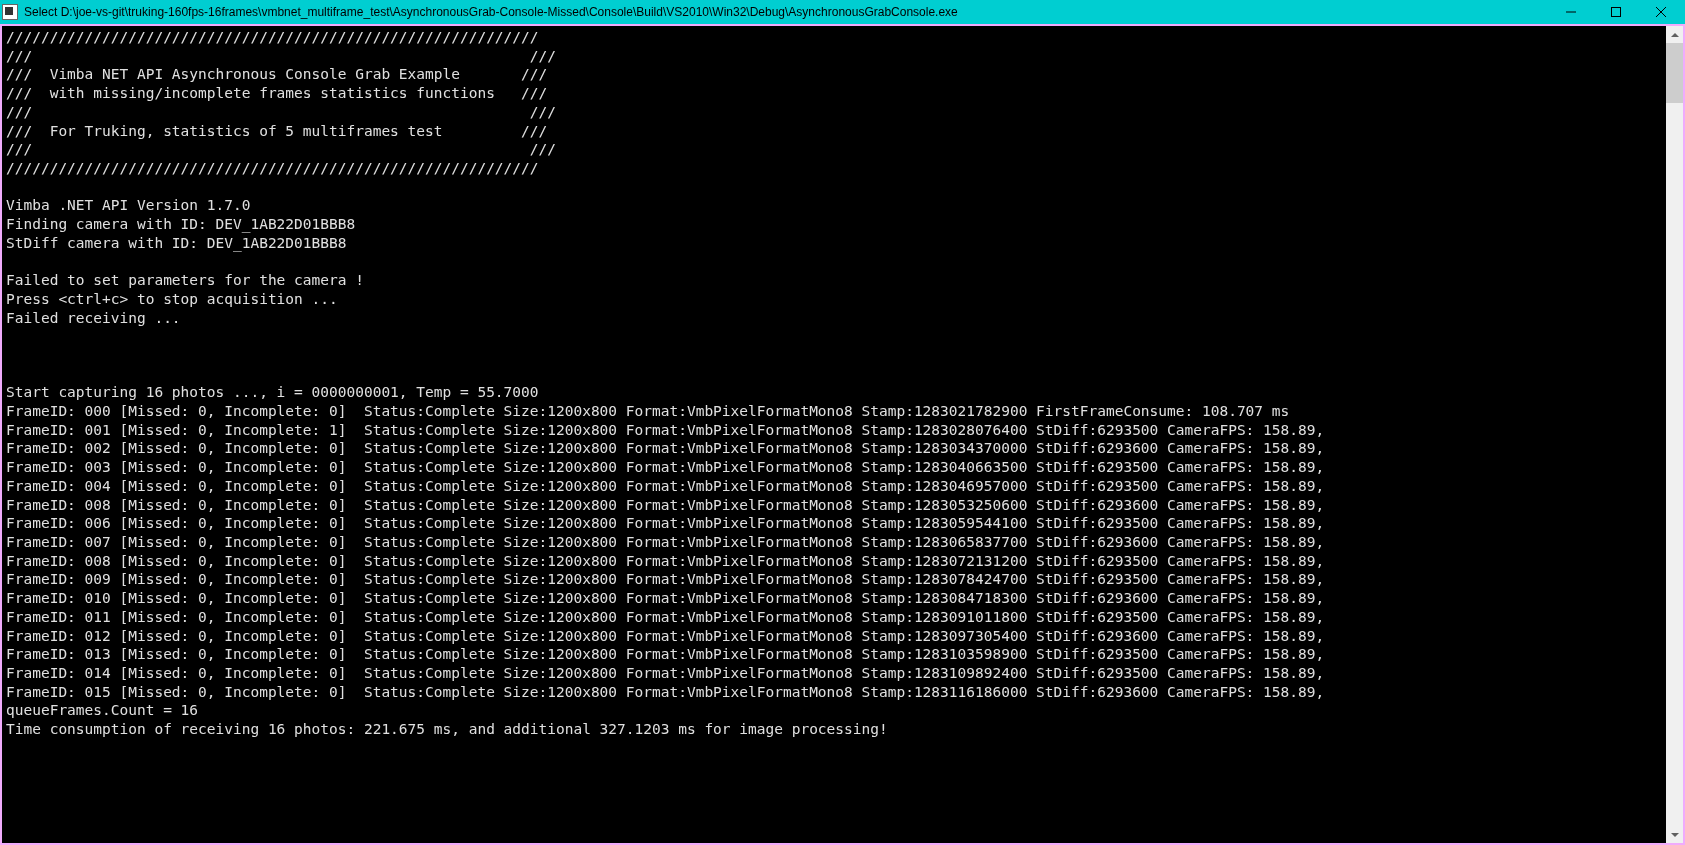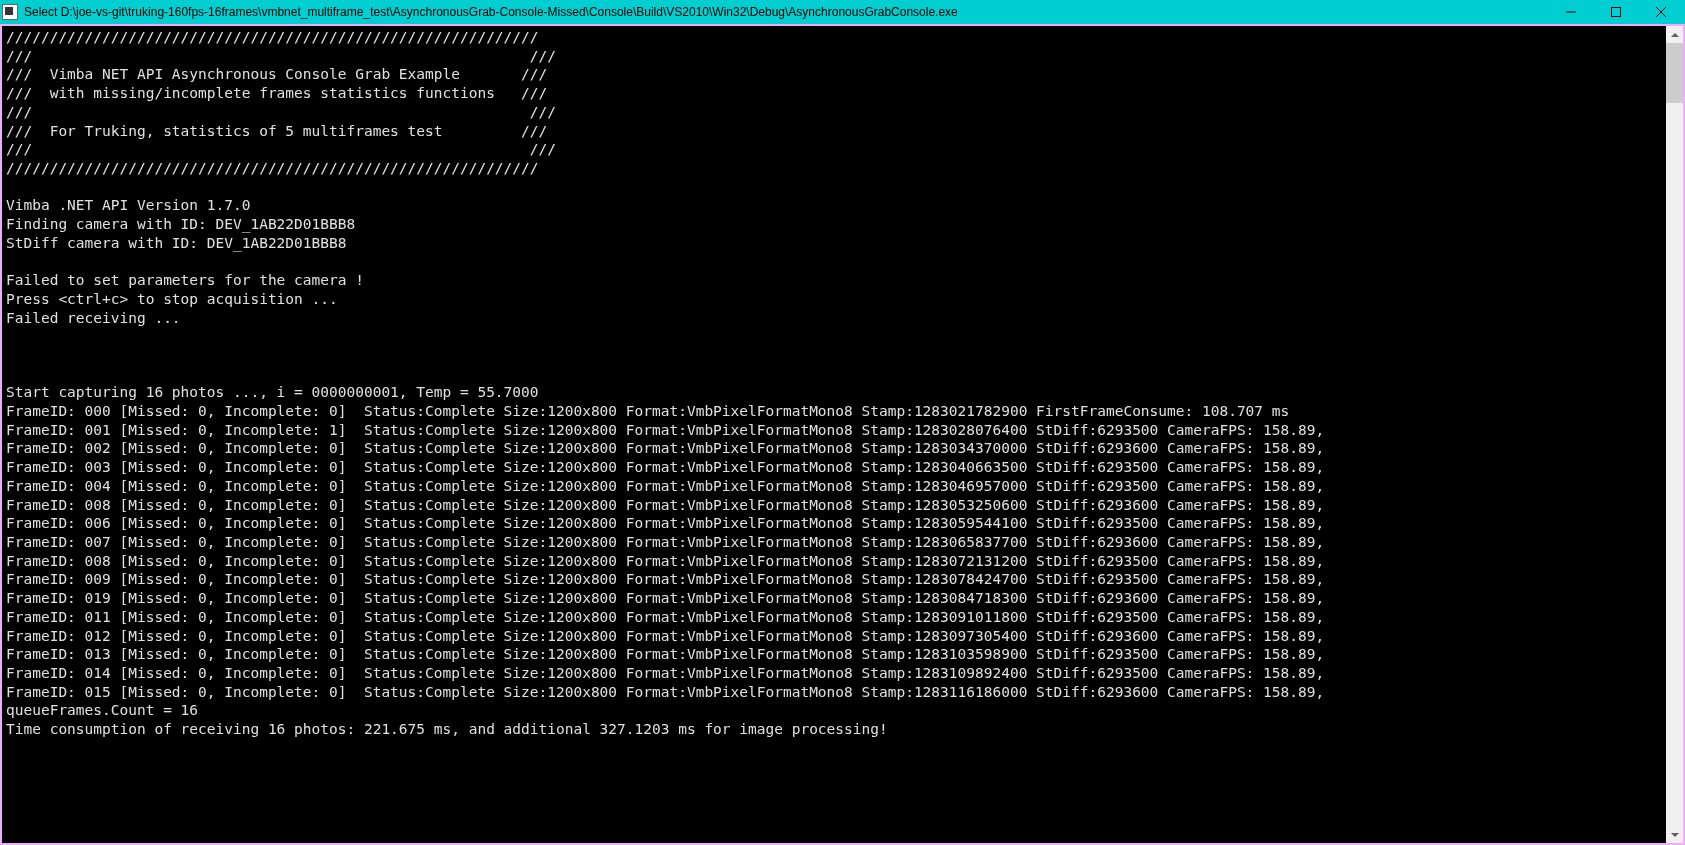--- a/index.html
+++ b/index.html
@@ -172,21 +172,21 @@
 <span>FrameID: 000 [Missed: 0, Incomplete: 0]  Status:Complete Size:1200x800 Format:VmbPixelFormatMono8 Stamp:1283021782900 FirstFrameConsume: 108.707 ms</span>
 <span>FrameID: 001 [Missed: 0, Incomplete: 1]  Status:Complete Size:1200x800 Format:VmbPixelFormatMono8 Stamp:1283028076400 StDiff:6293500 CameraFPS: 158.89,</span>
 <span>FrameID: 002 [Missed: 0, Incomplete: 0]  Status:Complete Size:1200x800 Format:VmbPixelFormatMono8 Stamp:1283034370000 StDiff:6293600 CameraFPS: 158.89,</span>
 <span>FrameID: 003 [Missed: 0, Incomplete: 0]  Status:Complete Size:1200x800 Format:VmbPixelFormatMono8 Stamp:1283040663500 StDiff:6293500 CameraFPS: 158.89,</span>
 <span>FrameID: 004 [Missed: 0, Incomplete: 0]  Status:Complete Size:1200x800 Format:VmbPixelFormatMono8 Stamp:1283046957000 StDiff:6293500 CameraFPS: 158.89,</span>
 <span>FrameID: 008 [Missed: 0, Incomplete: 0]  Status:Complete Size:1200x800 Format:VmbPixelFormatMono8 Stamp:1283053250600 StDiff:6293600 CameraFPS: 158.89,</span>
 <span>FrameID: 006 [Missed: 0, Incomplete: 0]  Status:Complete Size:1200x800 Format:VmbPixelFormatMono8 Stamp:1283059544100 StDiff:6293500 CameraFPS: 158.89,</span>
 <span>FrameID: 007 [Missed: 0, Incomplete: 0]  Status:Complete Size:1200x800 Format:VmbPixelFormatMono8 Stamp:1283065837700 StDiff:6293600 CameraFPS: 158.89,</span>
 <span>FrameID: 008 [Missed: 0, Incomplete: 0]  Status:Complete Size:1200x800 Format:VmbPixelFormatMono8 Stamp:1283072131200 StDiff:6293500 CameraFPS: 158.89,</span>
 <span>FrameID: 009 [Missed: 0, Incomplete: 0]  Status:Complete Size:1200x800 Format:VmbPixelFormatMono8 Stamp:1283078424700 StDiff:6293500 CameraFPS: 158.89,</span>
-<span>FrameID: 019 [Missed: 0, Incomplete: 0]  Status:Complete Size:1200x800 Format:VmbPixelFormatMono8 Stamp:1283084718300 StDiff:6293600 CameraFPS: 158.89,</span>
+<span>FrameID: 010 [Missed: 0, Incomplete: 0]  Status:Complete Size:1200x800 Format:VmbPixelFormatMono8 Stamp:1283084718300 StDiff:6293600 CameraFPS: 158.89,</span>
 <span>FrameID: 011 [Missed: 0, Incomplete: 0]  Status:Complete Size:1200x800 Format:VmbPixelFormatMono8 Stamp:1283091011800 StDiff:6293500 CameraFPS: 158.89,</span>
 <span>FrameID: 012 [Missed: 0, Incomplete: 0]  Status:Complete Size:1200x800 Format:VmbPixelFormatMono8 Stamp:1283097305400 StDiff:6293600 CameraFPS: 158.89,</span>
 <span>FrameID: 013 [Missed: 0, Incomplete: 0]  Status:Complete Size:1200x800 Format:VmbPixelFormatMono8 Stamp:1283103598900 StDiff:6293500 CameraFPS: 158.89,</span>
 <span>FrameID: 014 [Missed: 0, Incomplete: 0]  Status:Complete Size:1200x800 Format:VmbPixelFormatMono8 Stamp:1283109892400 StDiff:6293500 CameraFPS: 158.89,</span>
 <span>FrameID: 015 [Missed: 0, Incomplete: 0]  Status:Complete Size:1200x800 Format:VmbPixelFormatMono8 Stamp:1283116186000 StDiff:6293600 CameraFPS: 158.89,</span>
 <span>queueFrames.Count = 16</span>
 <span>Time consumption of receiving 16 photos: 221.675 ms, and additional 327.1203 ms for image processing!</span></div>
 
     <div class="scrollbar">
       <div class="scroll-btn">

